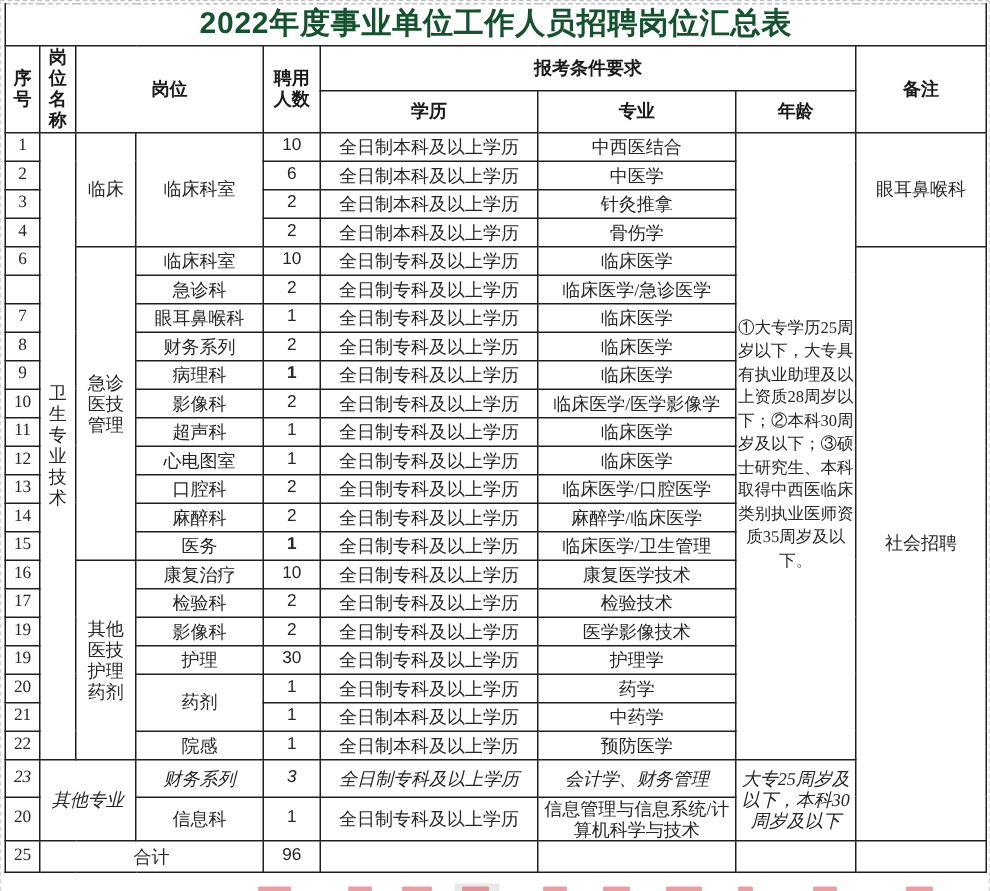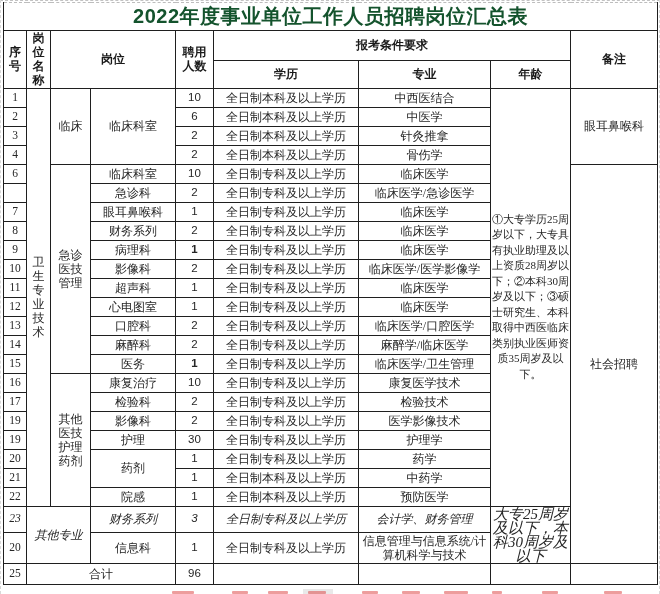--- a/index.html
+++ b/index.html
@@ -26,21 +26,21 @@
     font-family:"Liberation Sans","DejaVu Sans",sans-serif;
     font-weight:bold;font-size:20px;color:#14532d;height:27px;
     border-top:1px dashed #bdbdbd;letter-spacing:0.5px;
   }
   .hd{font-weight:bold;color:#1a1a1a;}
   .v{white-space:pre-line;}
   .serial{font-size:11.5px;}
   .num{font-family:"Liberation Sans","DejaVu Sans",sans-serif;font-size:11.5px;}
   .b{font-weight:bold;}
   .age-note{font-size:11px;line-height:15.5px;padding:2px 1px;font-family:Liberation Serif, serif;}
-  .age-note2{font-size:15px;line-height:14px;}
+  .age-note2{font-size:12px;line-height:14px;}
   .vgroup{line-height:14px;}
   tr.h1{height:29px;} tr.h2{height:27px;}
   tr.std{height:19px;}
   tr.r23{height:25px;font-style:italic;} tr.r24{height:26px;} tr.r25{height:21px;margin-left:20px;}
   
   .edge-artifacts{position:absolute;left:0;bottom:0;width:660px;height:6px;}
   .edge-artifacts i{position:absolute;bottom:0;height:3px;border-radius:1px;background:rgba(222,77,77,0.55);}
   .edge-artifacts .g{position:absolute;bottom:0;height:5px;background:#e9e9e9;}
 </style>
 </head>

